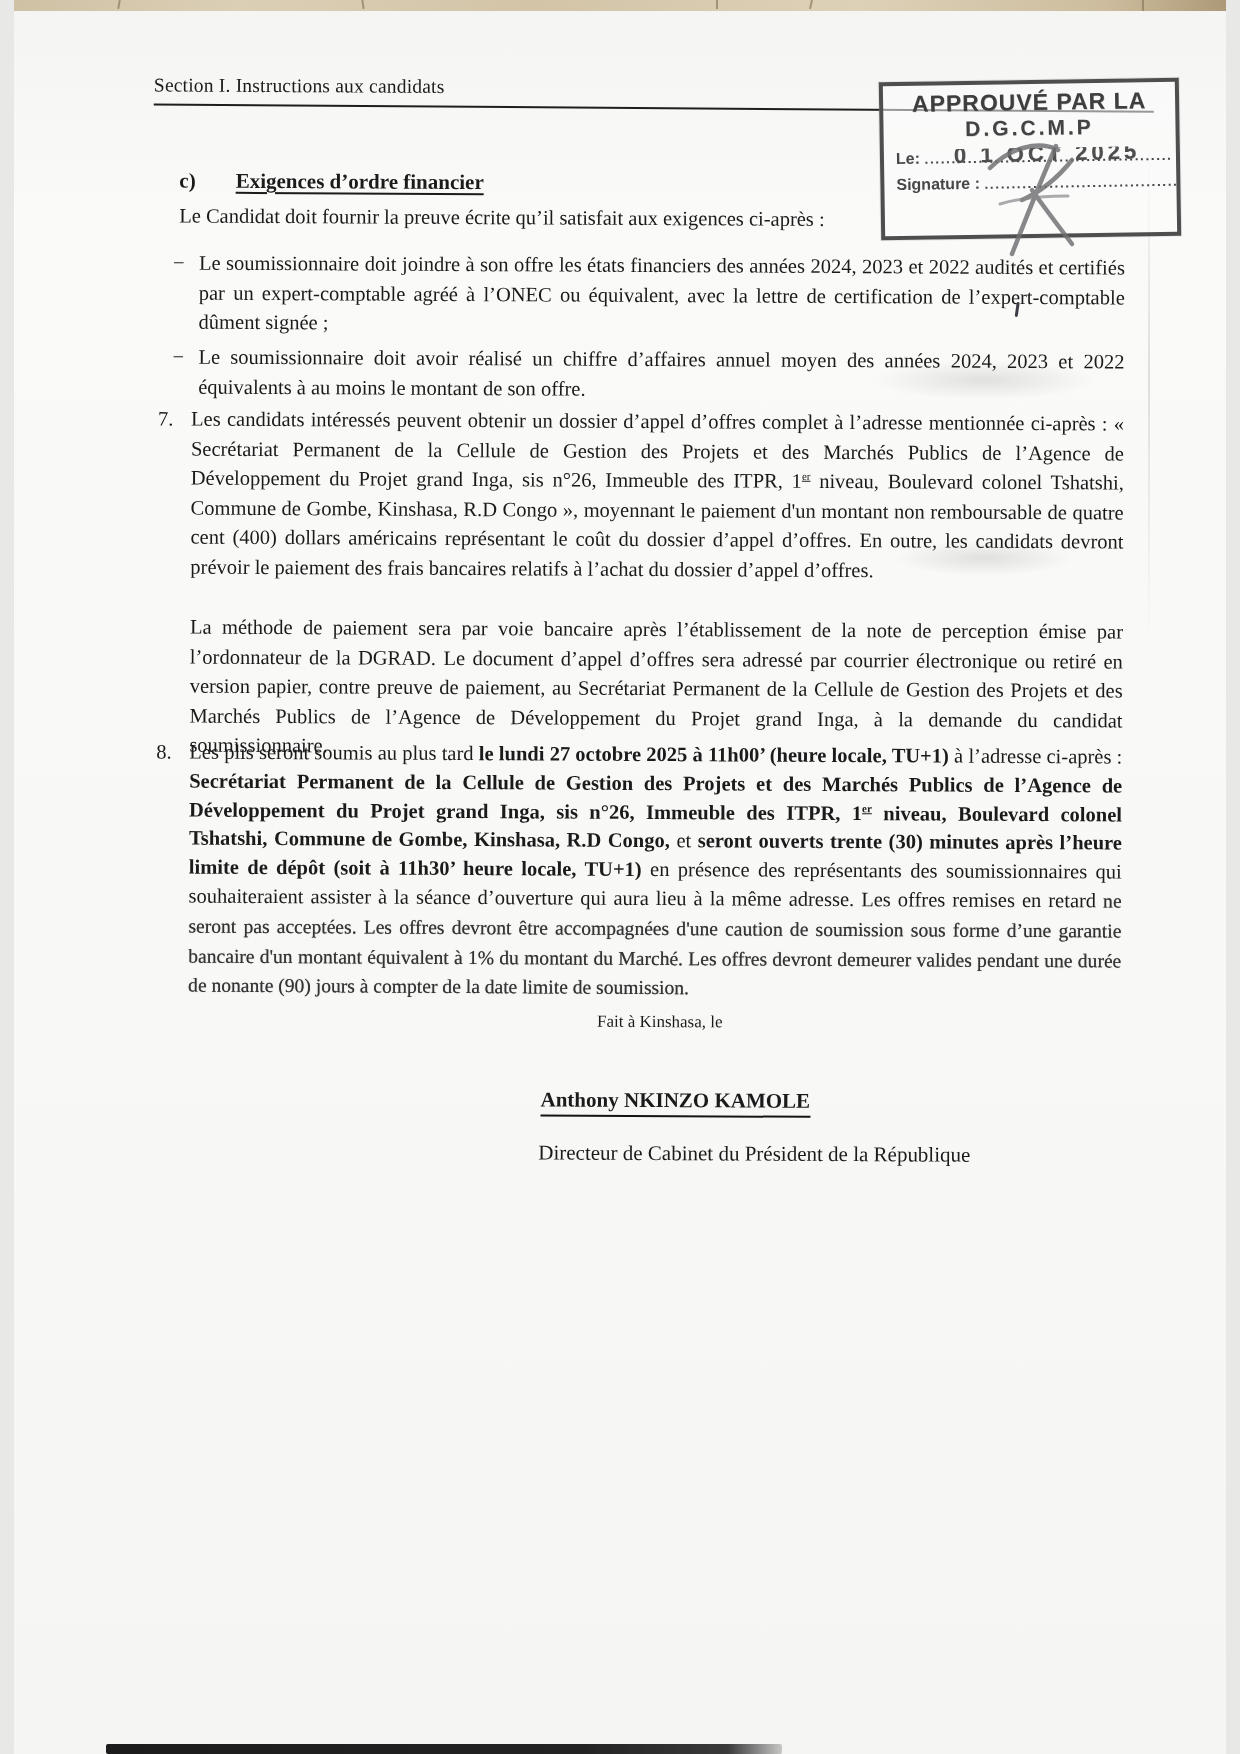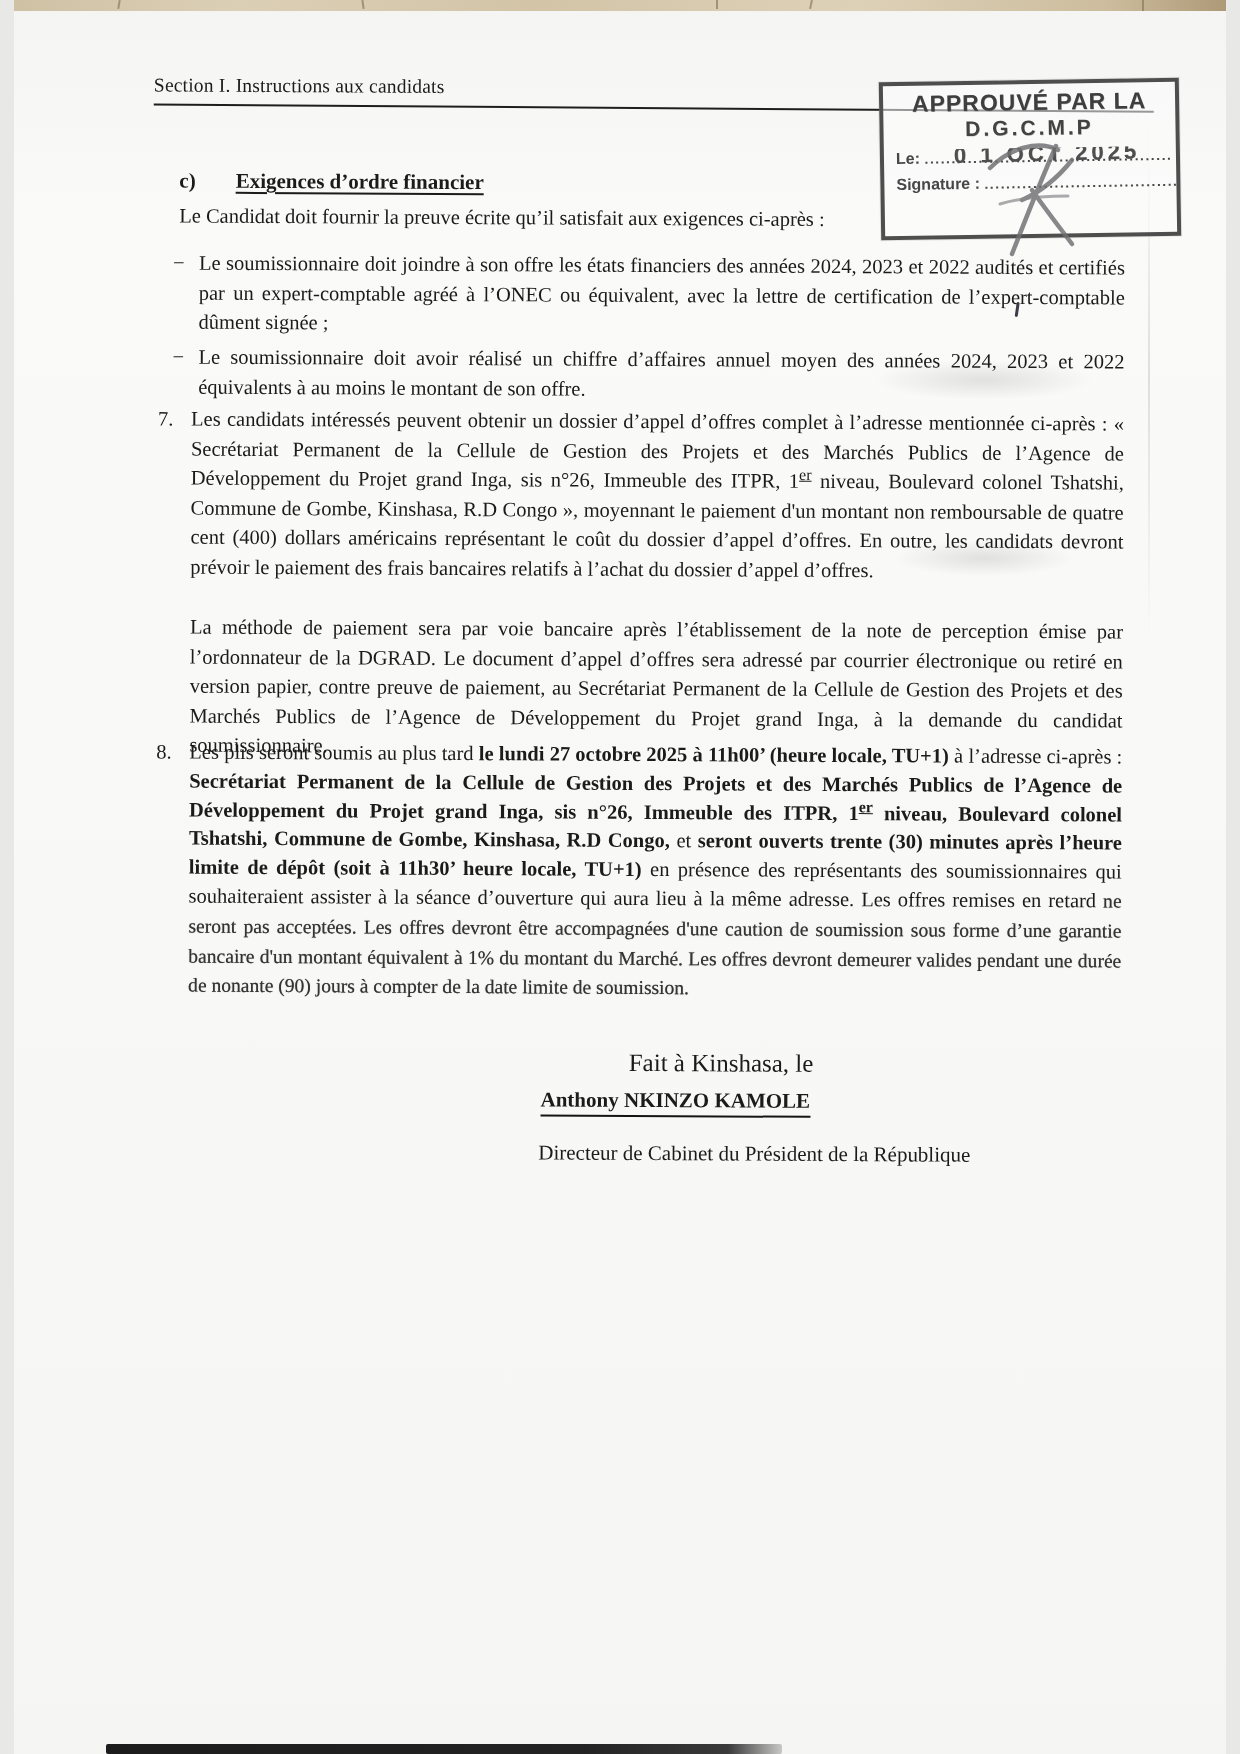--- a/index.html
+++ b/index.html
@@ -16,39 +16,39 @@
   .hdr{position:absolute;left:140px;top:74px;font-size:19.5px;letter-spacing:.2px;}
   .hdr-rule{position:absolute;left:140px;top:103px;width:1000px;height:2px;background:#1e1e1e;transform:rotate(0.12deg);transform-origin:left center;}
   
   .para{position:absolute;font-size:20.5px;line-height:29.6px;text-align:justify;}
   .row{display:flex;align-items:flex-start;}
   .marker{flex:0 0 26px;}
   .num{flex:0 0 33px;}
   .flex1{flex:1;text-align:justify;}
   .seg-bold{font-weight:bold;}
   .seg-muted{font-size:.955em;color:#343434;text-shadow:0 0 .7px rgba(70,70,70,.85);}
-  sup{font-size:16px;line-height:0;vertical-align:super;text-decoration:underline;}
+  sup{font-size:11px;line-height:0;vertical-align:super;text-decoration:underline;}
   .heading-c{position:absolute;left:166px;top:168px;font-size:21px;font-weight:bold;}
   .heading-c .title{margin-left:40px;text-decoration:underline;text-decoration-thickness:2px;text-underline-offset:4px;}
   .intro{position:absolute;left:166px;top:204px;font-size:20.5px;}
   
   .stamp{
     position:absolute;left:866px;top:80px;width:292px;height:150px;
     border:4px solid #4e4e4e;background:rgba(252,252,251,.55);
     transform:rotate(-0.9deg);box-shadow:0 0 0 1px rgba(80,80,80,.12);
     font-family:"Liberation Sans","DejaVu Sans",sans-serif;color:#474747;z-index:3;
   }
   .stamp-title{margin-top:5px;text-align:center;font-size:23px;font-weight:bold;letter-spacing:1px;color:#3e3e3e;text-shadow:.5px .5px 0 rgba(60,60,60,.35);}
   .stamp-org{text-align:center;font-size:21px;font-weight:bold;letter-spacing:3px;color:#434343;text-shadow:.5px .5px 0 rgba(60,60,60,.3);}
   .stamp-row{position:relative;margin:8px 0 0 12px;font-size:16px;font-weight:bold;white-space:nowrap;overflow:hidden;}
   .stamp-row .dots{letter-spacing:1.5px;font-size:14px;}
   .stamp-date{position:absolute;left:58px;top:-7px;font-size:22px;font-weight:bold;letter-spacing:4px;color:#4e4e4e;transform:rotate(-.5deg);text-shadow:.5px 0 0 rgba(70,70,70,.5);}
   .sig-svg{position:absolute;left:962px;top:126px;z-index:4;}
   
-  .fait{position:absolute;left:588px;top:1046px;font-size:25px;margin-left:32px;}
+  .fait{position:absolute;left:588px;top:1009px;font-size:17px;}
   .sig-name{position:absolute;left:532px;top:1085px;font-size:21px;font-weight:bold;border-bottom:2.5px solid #141414;padding-bottom:2px;}
   .sig-title{position:absolute;left:530px;top:1138px;font-size:21px;}
   
   .ink-mark{position:absolute;left:1003px;top:297px;width:3px;height:15px;background:#3c3c46;border-radius:2px;transform:rotate(8deg);box-shadow:0 14px 0 -6px #3c3c46;}
   .bottom-edge{position:absolute;left:92px;top:1744px;width:676px;height:10px;border-radius:2px;
     background:linear-gradient(90deg,#1c1c1c 0%,#232323 70%,#3a3a3a 92%,rgba(60,60,60,.25)100%);}
   .crease{position:absolute;left:1134px;top:120px;width:2px;height:520px;background:linear-gradient(180deg,rgba(190,190,185,0),rgba(200,200,195,.55),rgba(190,190,185,0));}
   .smudge{position:absolute;border-radius:50%;background:radial-gradient(closest-side,rgba(150,150,148,.25),rgba(150,150,148,0));}
 </style>
 </head>

